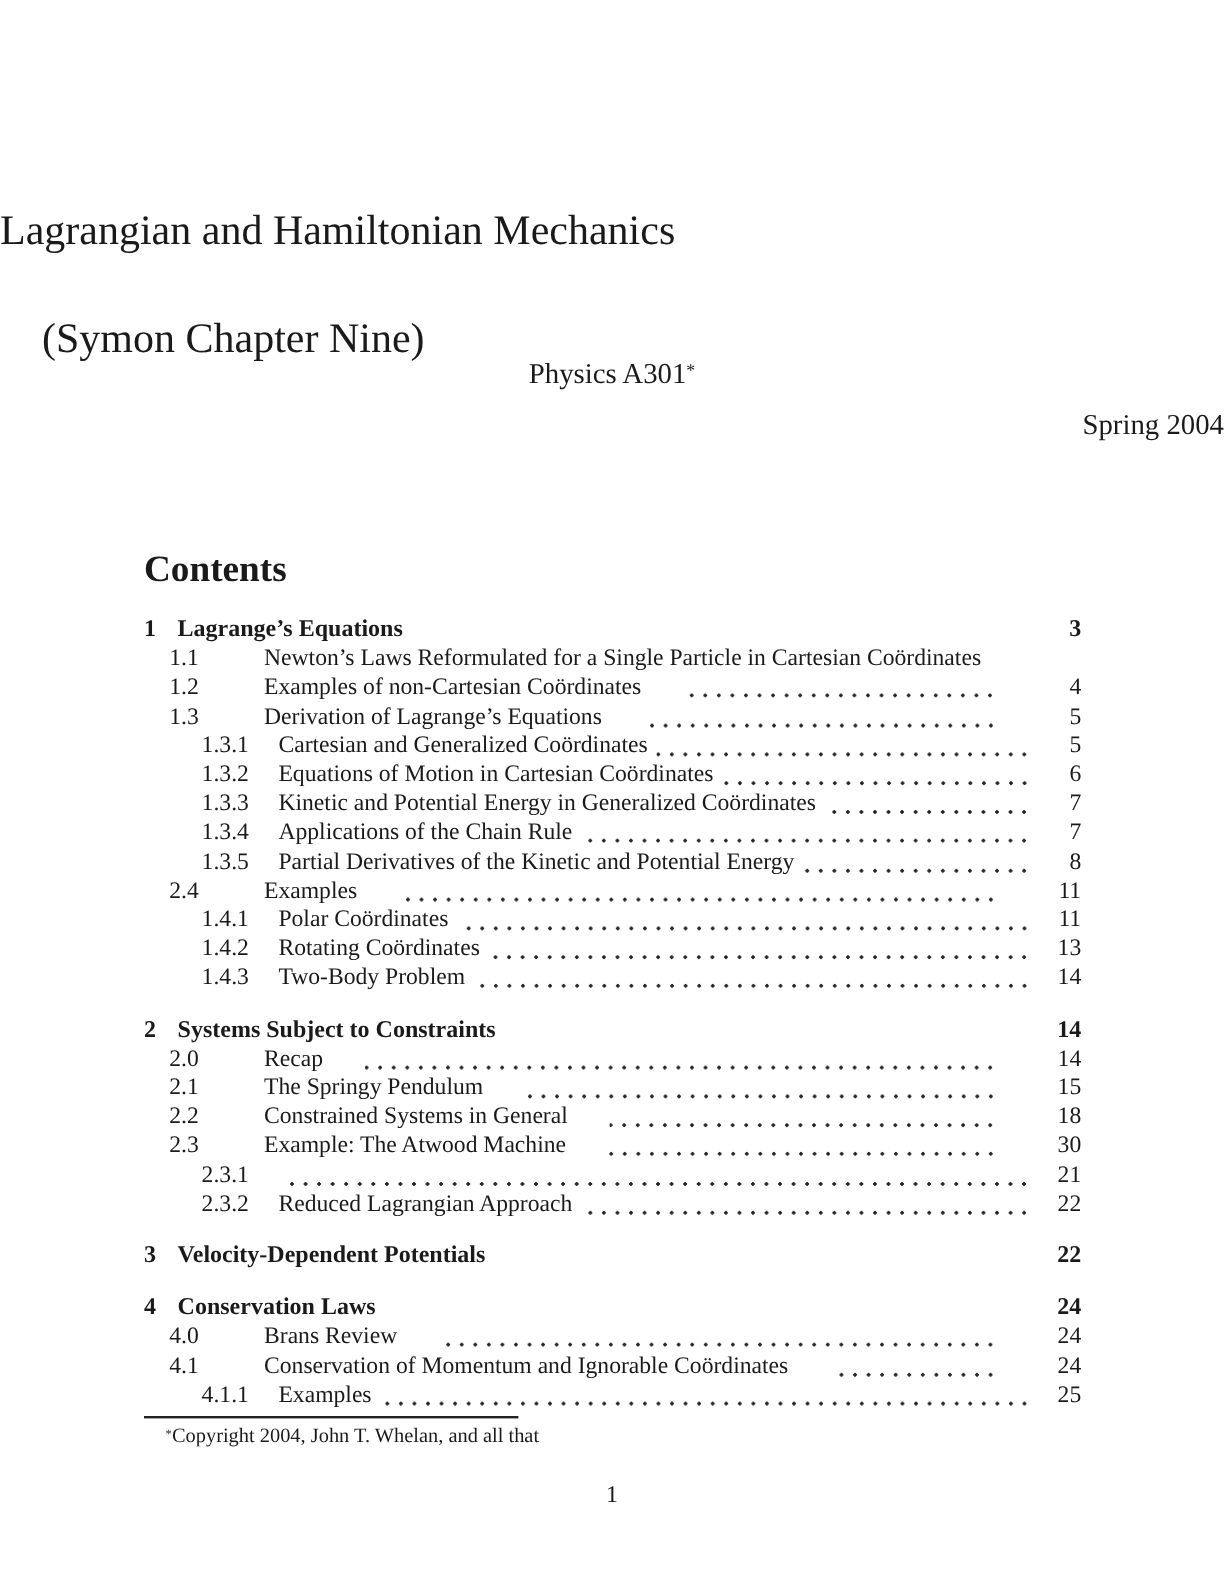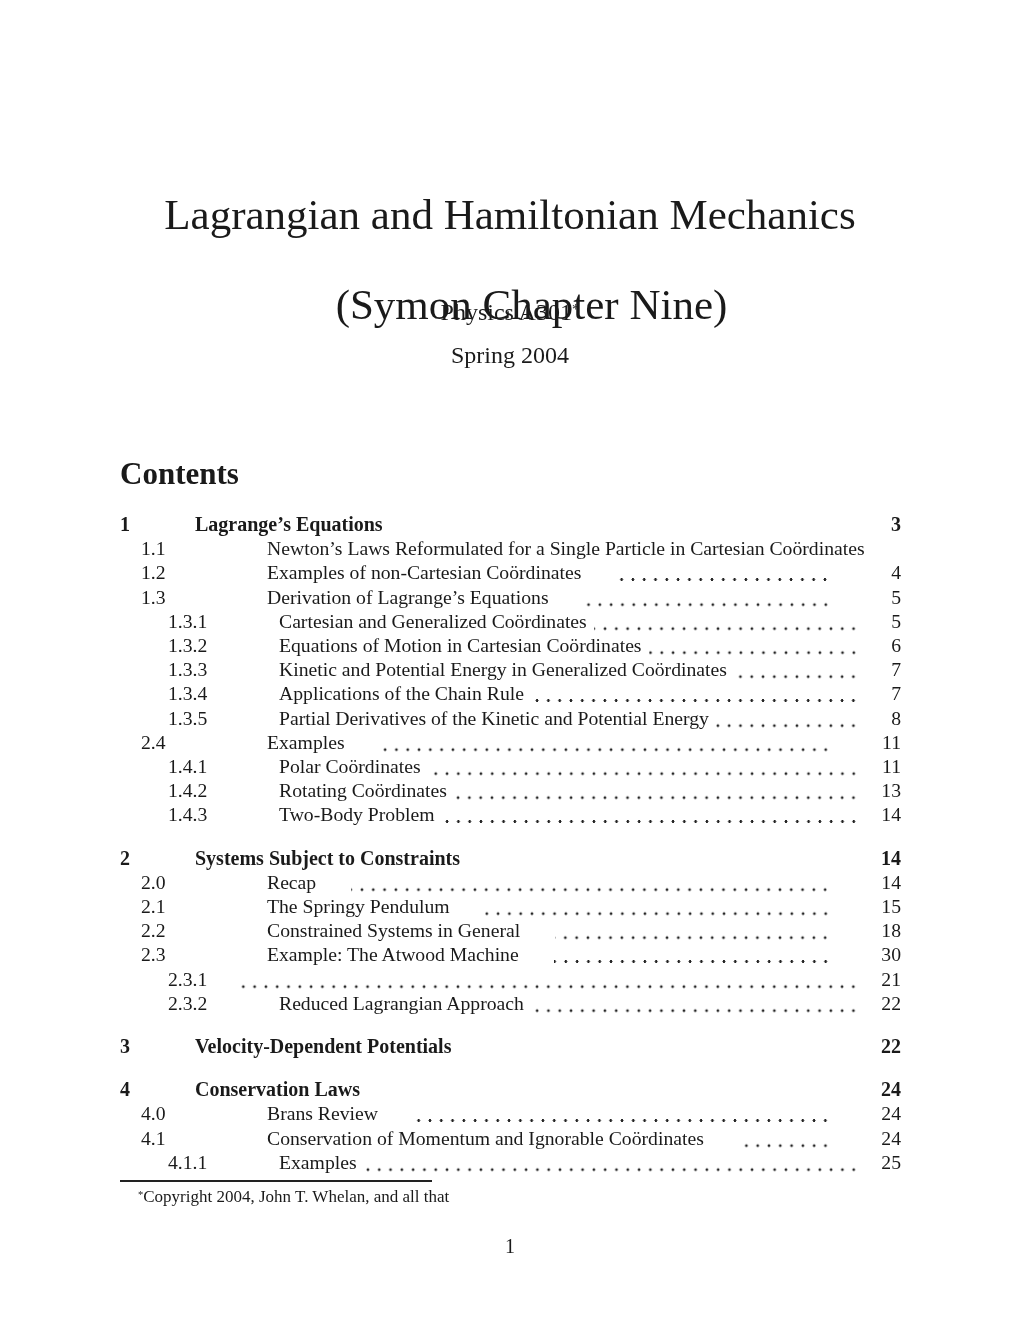--- a/index.html
+++ b/index.html
@@ -7,32 +7,32 @@
     width: 1020px; height: 1320px;
     background: #ffffff;
     color: #1a1a1a;
     font-family: "Liberation Serif", "DejaVu Serif", serif;
     position: relative;
     overflow: hidden;
   }
   .doc-page { position: absolute; inset: 0; background: #ffffff; }
 
   .title-block {
-    position: absolute; top: 192px; left: 0; right: 0;
-    text-align: center;
-    font-size: 43px; line-height: 45px;
+    position: absolute; top: 169px; left: 0; right: 0;
+    text-align: left;
+    font-size: 35px; line-height: 45px;
     white-space: pre;
   }
   .author-line {
     position: absolute; top: 298px; left: 0; right: 0;
     text-align: center; font-size: 24px; line-height: 28px;
   }
   .date-line {
     position: absolute; top: 341px; left: 0; right: 0;
-    text-align: center; font-size: 24px; line-height: 28px;
+    text-align: right; font-size: 24px; line-height: 28px;
   }
   .sup-mark {
     font-size: 62%;
     vertical-align: baseline;
     position: relative; top: -0.42em;
   }
   .contents-heading {
     position: absolute; top: 456px; left: 120px;
     font-size: 31px; line-height: 36px; font-weight: bold;
   }
@@ -44,21 +44,21 @@
     display: flex; align-items: baseline;
     line-height: 24.2px; font-size: 19.7px;
     overflow: hidden; white-space: nowrap;
   }
   .toc-row.lvl1 { font-weight: bold; font-size: 20px; margin-top: 19px; }
   .toc-row.lvl1:first-child { margin-top: 0; }
   .lvl1 .toc-num { width: 28px; }
   .lvl2 { padding-left: 21px; gap: 28px; } .lvl2 .toc-num { width: 51px; }
   .lvl3 { padding-left: 48px; } .lvl3 .toc-num { width: 64px; }
   .toc-num { flex: none; }
-  .toc-title { flex: 0 1 auto; margin-left: 47px; }
+  .toc-title { flex: 0 1 auto; }
   .toc-page { flex: none; width: 34px; text-align: right; }
   .leader {
     flex: 1 1 auto; min-width: 4px; align-self: stretch;
     margin: 0 6px 0 7px;
     background-image: radial-gradient(circle, #242424 1.25px, rgba(0,0,0,0) 1.6px);
     background-size: 11.3px 11.3px;
     background-repeat: repeat-x;
     background-position: right 2px bottom -1px;
   }
   .leader.no-dots { background: none; }

